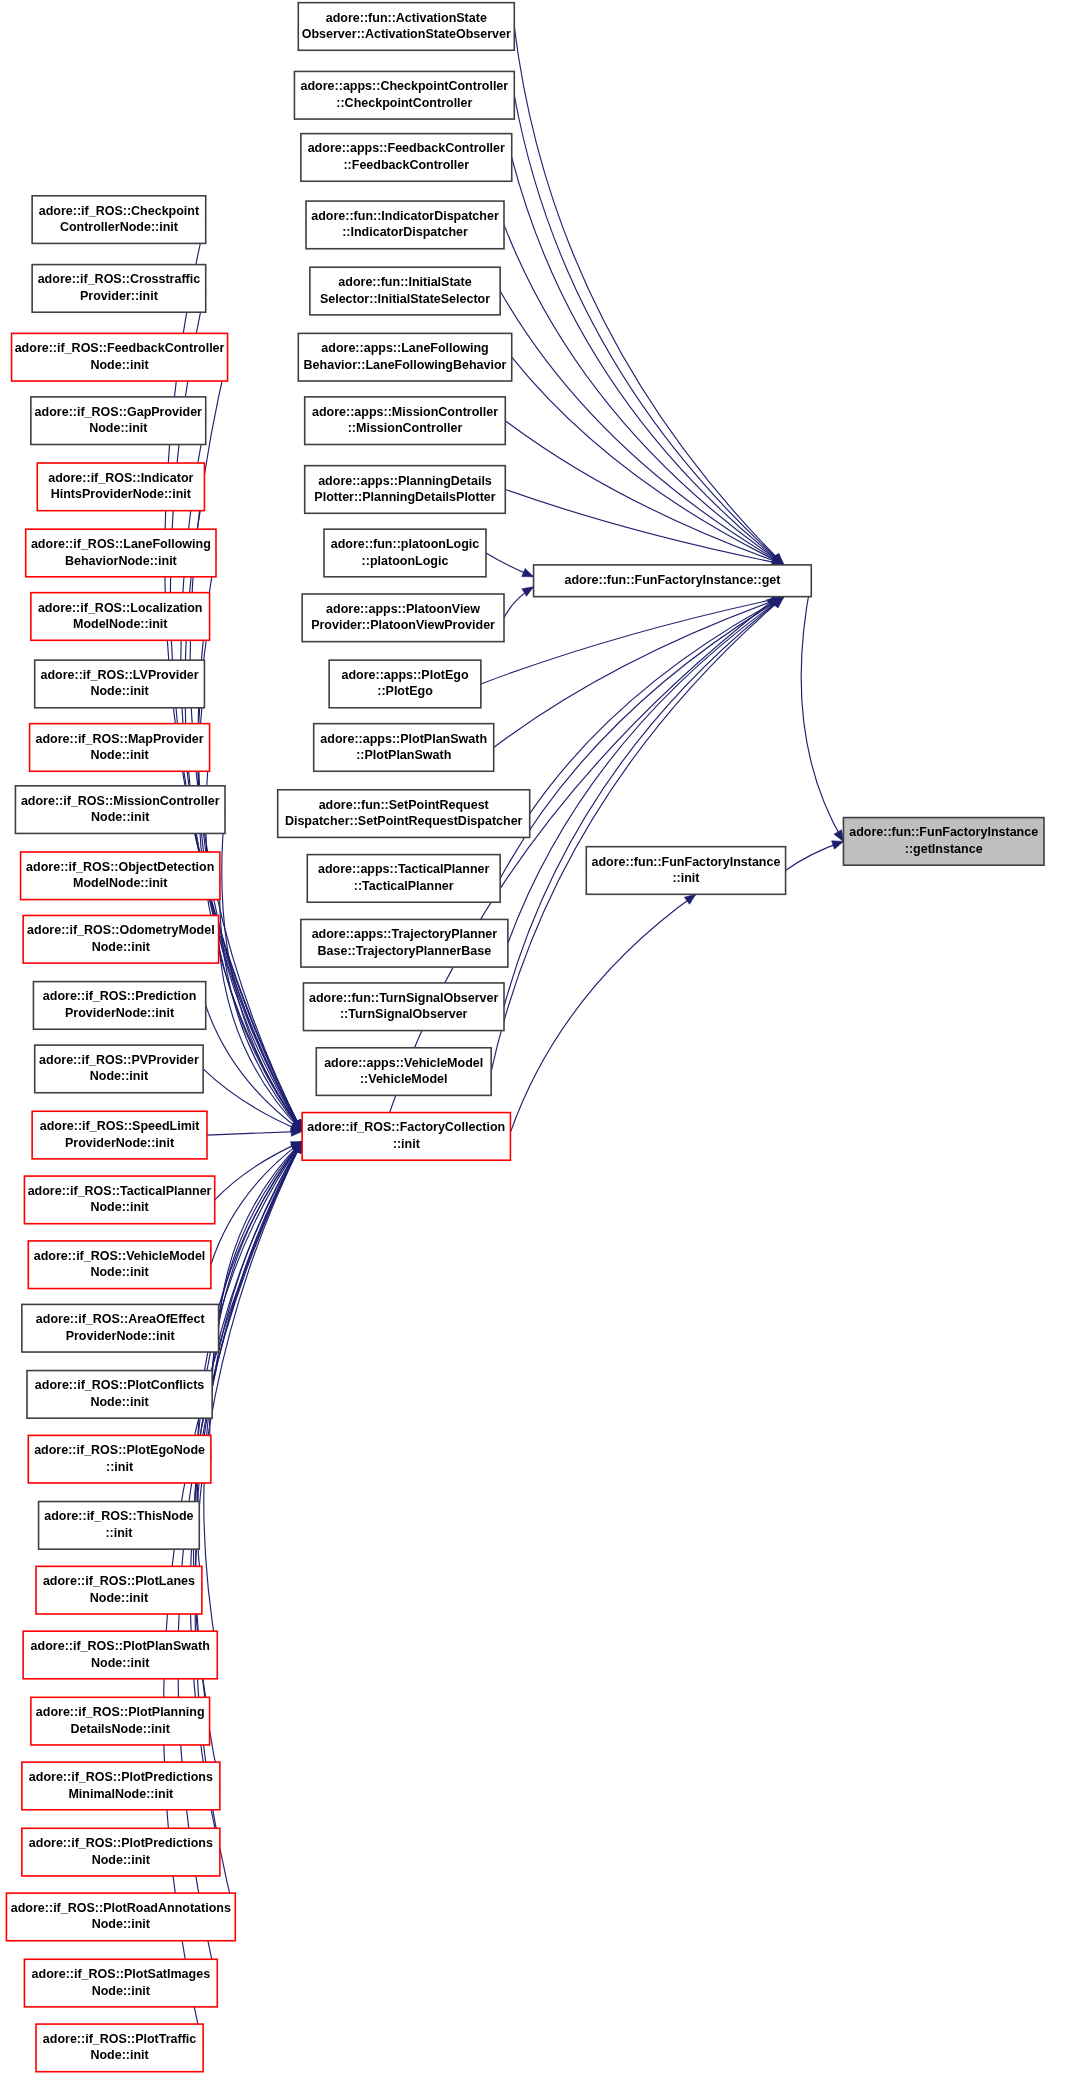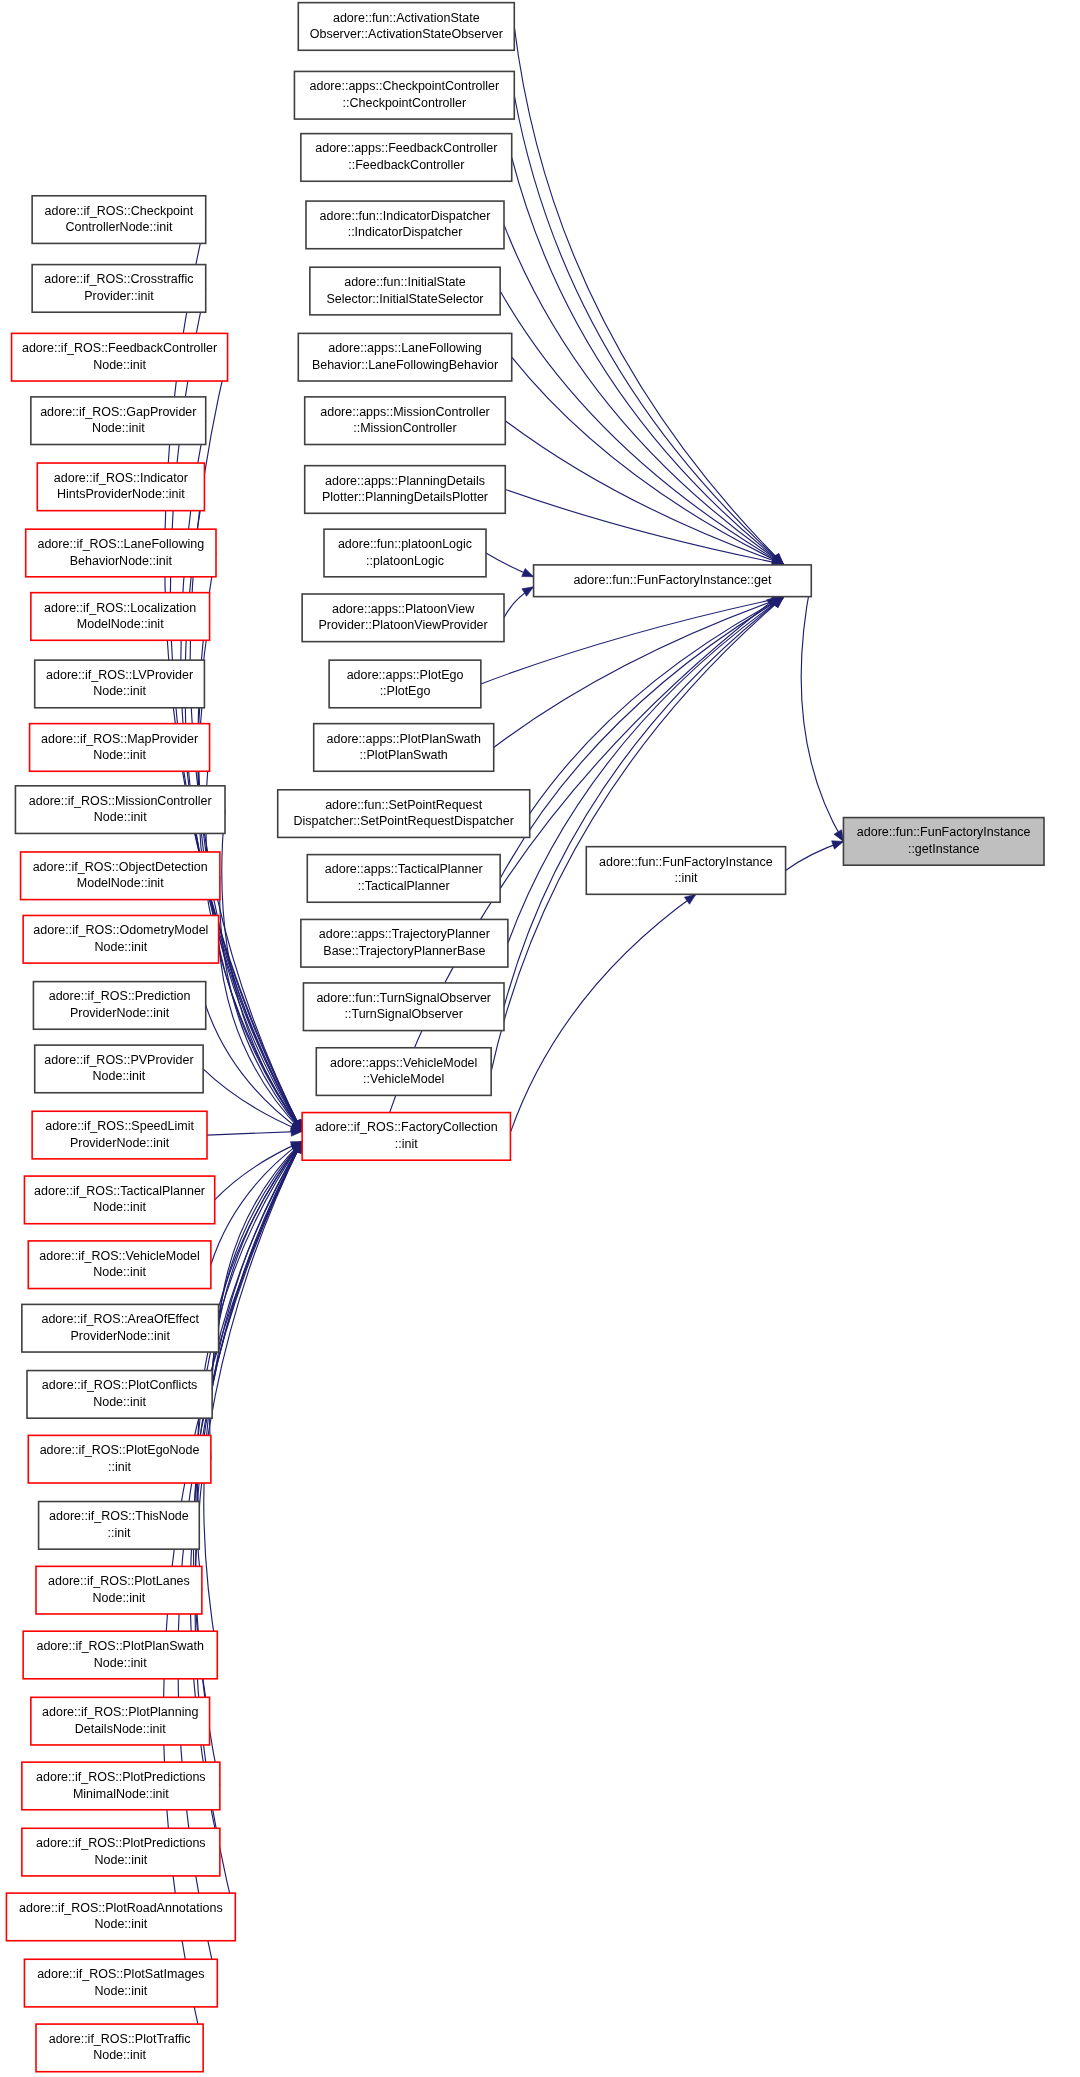--- a/index.html
+++ b/index.html
@@ -10,20 +10,21 @@
   body {
     width: 1080px;
     height: 2077px;
     font-family: "Liberation Sans", sans-serif;
     overflow: hidden;
   }
   #graph-root {
     position: relative;
     width: 1080px;
     height: 2077px;
+    font-weight: bold;
   }
   svg#callgraph {
     position: absolute;
     top: 0;
     left: 0;
     width: 1080px;
     height: 2077px;
     display: block;
   }
   .node-box {

